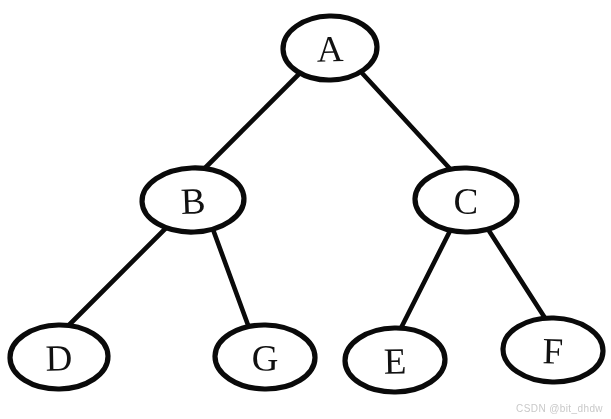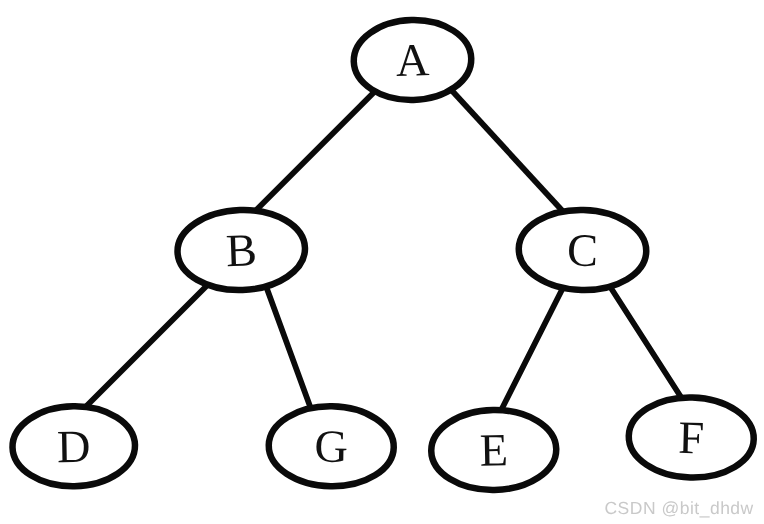--- a/index.html
+++ b/index.html
@@ -45,21 +45,21 @@
     fill: #111111;
     text-anchor: middle;
     dominant-baseline: central;
     letter-spacing: 0px;
   }
   .watermark-text {
     position: absolute;
     right: 8px;
     bottom: 5px;
     font-family: "Liberation Sans", "DejaVu Sans", sans-serif;
-    font-size: 14px;
+    font-size: 10px;
     color: #c9c9c9;
     letter-spacing: 0.4px;
     white-space: nowrap;
     user-select: none;
   }
 </style>
 </head>
 <body>
 
 <div id="canvas-root">

